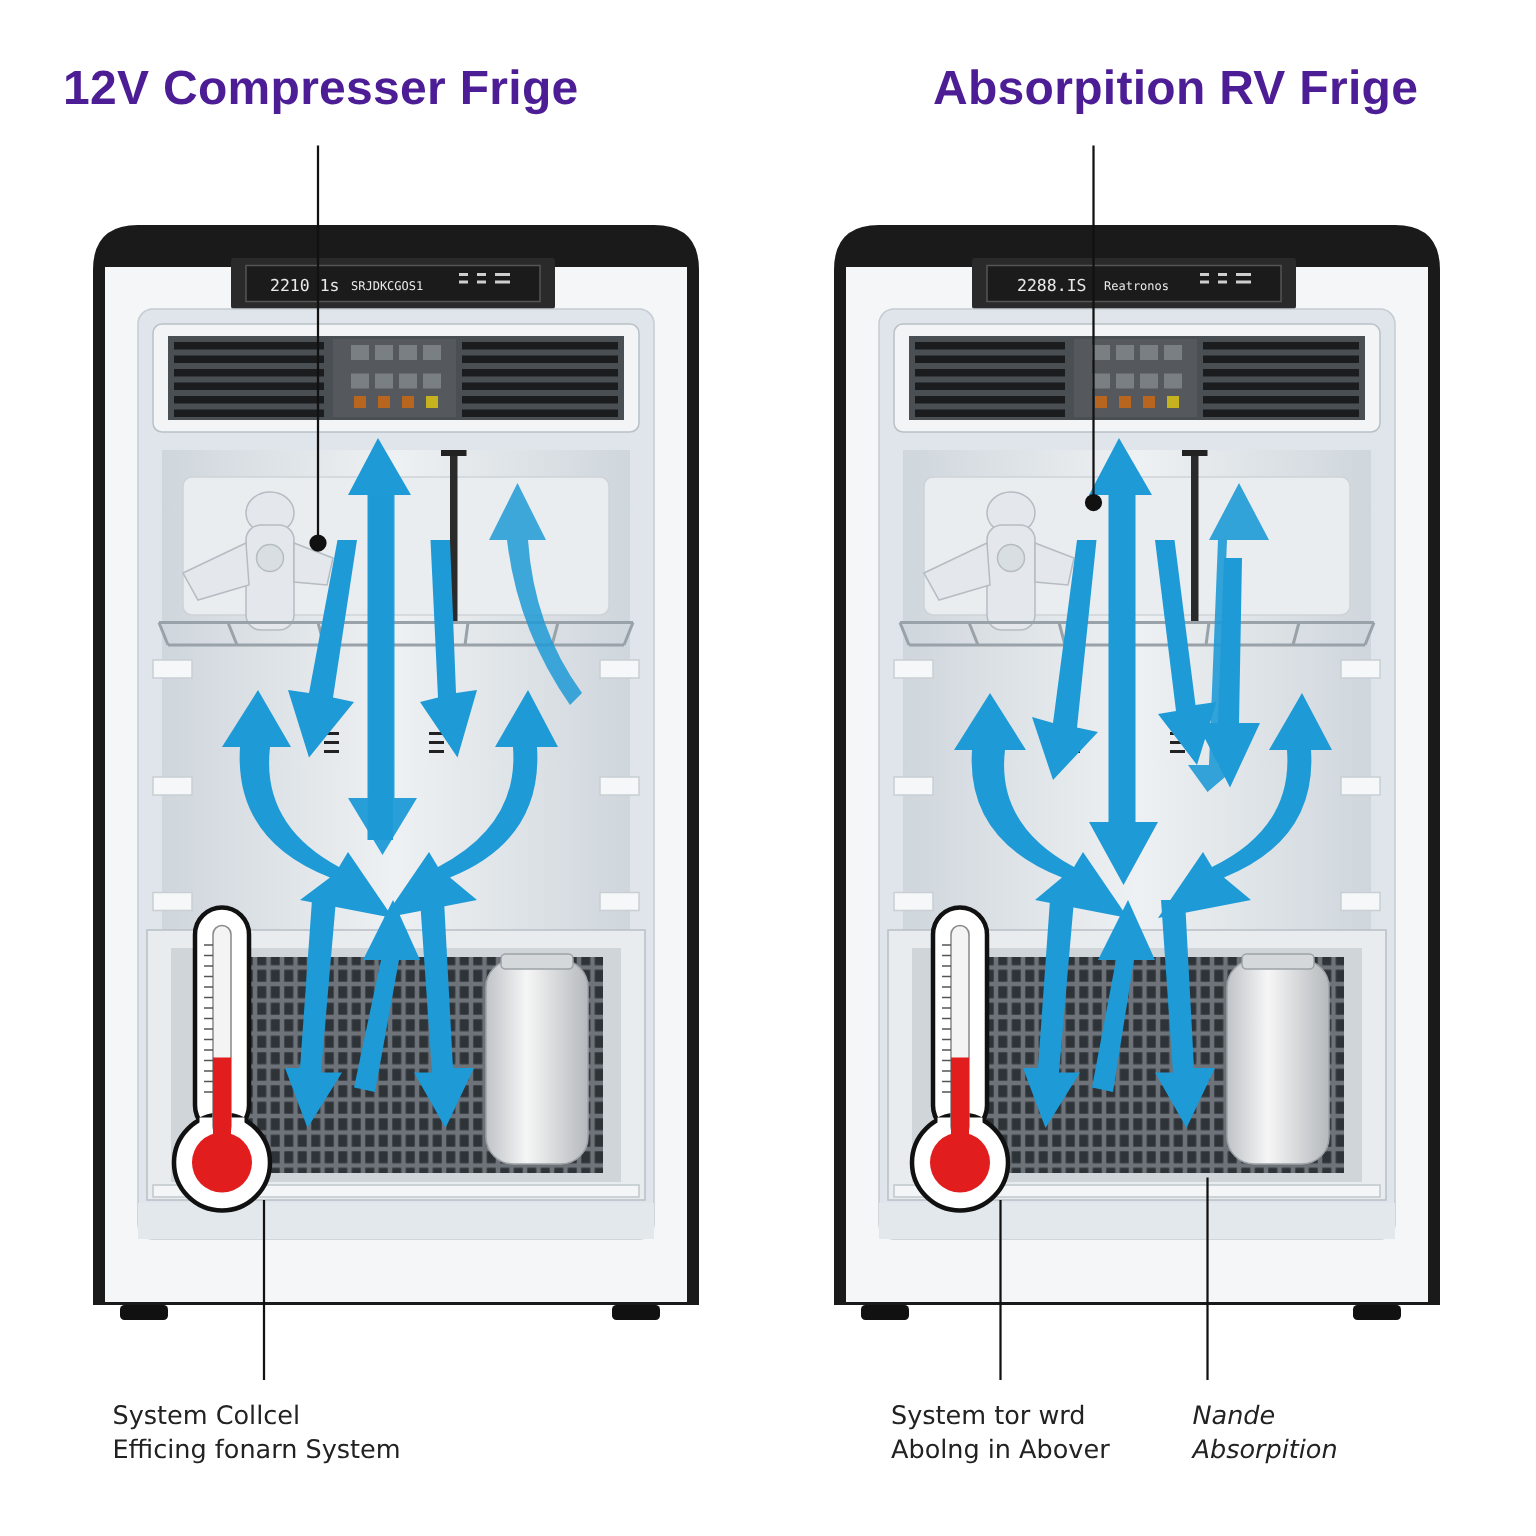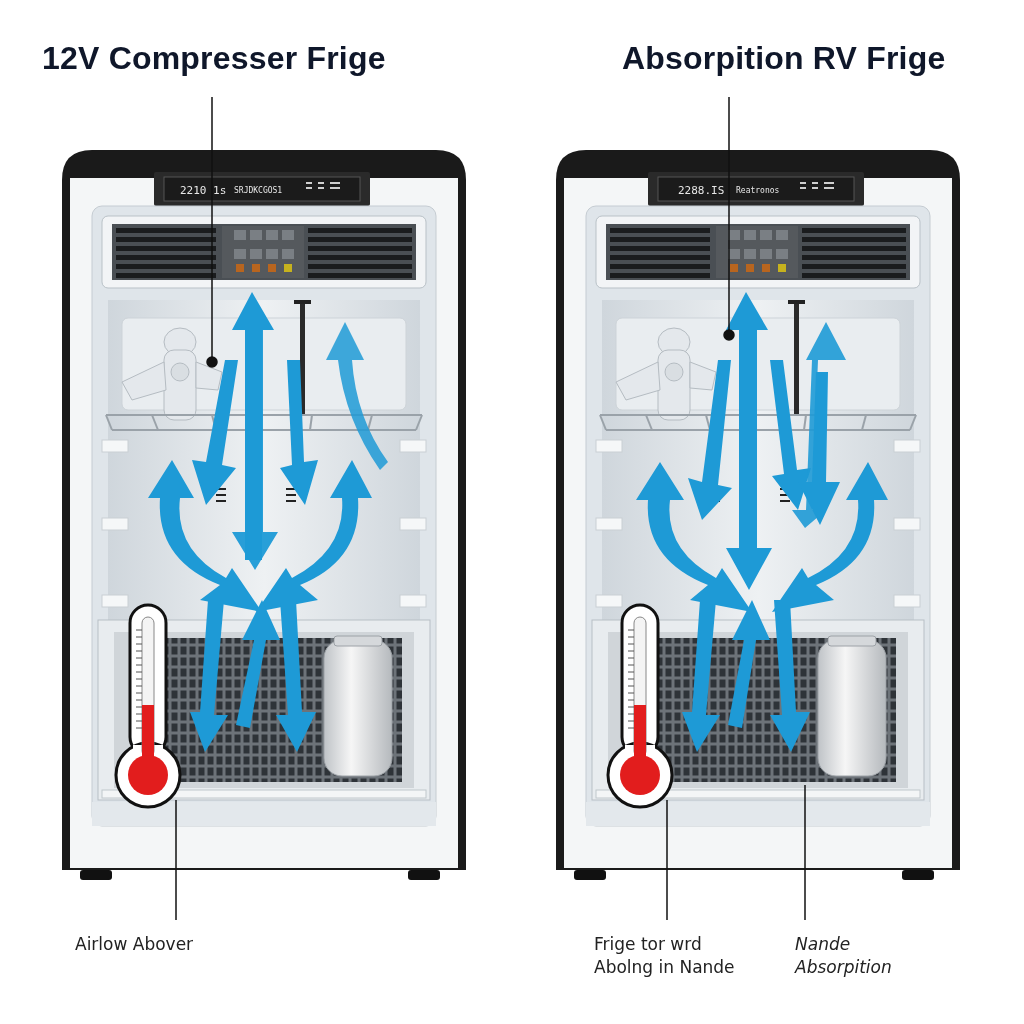--- a/index.html
+++ b/index.html
@@ -1,17 +1,17 @@
 <!DOCTYPE html>
 <html><head>
 <meta charset="utf-8">
 <style>
   html, body { margin:0; padding:0; background:#ffffff; }
   body { width:1024px; height:1024px; position:relative; overflow:hidden; font-family:"Liberation Sans", sans-serif; }
-  .title { position:absolute; top:40px; font-family:"Liberation Sans", sans-serif; font-weight:bold; font-size:32px; color:#0f172a; letter-spacing:0.2px; white-space:nowrap; }
+  .title { position:absolute; top:40px; font-family:"Liberation Sans", sans-serif; font-weight:bold; font-size:32px; color:#4c1d95; letter-spacing:0.2px; white-space:nowrap; }
   #title-left { left:42px; }
   #title-right { left:622px;text-align:right; }
   .caption { position:absolute; font-family:"DejaVu Sans", sans-serif; font-size:17px; line-height:23px; color:#222; white-space:nowrap; }
   .caption div { display:block; }
   #cap-l1 { left:75px; top:933px; }
   #cap-r1 { left:594px; top:933px; }
   #cap-r2 { left:795px; top:933px;font-style:italic; }
   svg#scene { position:absolute; left:0; top:0; }
   .disp-text { font-family:"DejaVu Sans Mono", monospace; fill:#e8e8e8; }
 </style>
@@ -241,22 +241,23 @@
     <circle cx="212" cy="362" r="5"></circle>
     <line x1="176" y1="800" x2="176" y2="920"></line>
     <line x1="729" y1="97" x2="729" y2="335"></line>
     <circle cx="729" cy="335" r="5"></circle>
     <line x1="667" y1="800" x2="667" y2="920"></line>
     <line x1="805" y1="785" x2="805" y2="920"></line>
   </g>
 </svg>
 
 <div class="caption" id="cap-l1">
-  <div>Airlow Abover</div>
+  <div>System Collcel</div>
+  <div>Efficing fonarn System</div>
 </div>
 <div class="caption" id="cap-r1">
-  <div>Frige tor wrd</div>
-  <div>Abolng in Nande</div>
+  <div>System tor wrd</div>
+  <div>Abolng in Abover</div>
 </div>
 <div class="caption" id="cap-r2">
   <div>Nande</div>
   <div>Absorpition</div>
 </div>
 
 </body></html>

